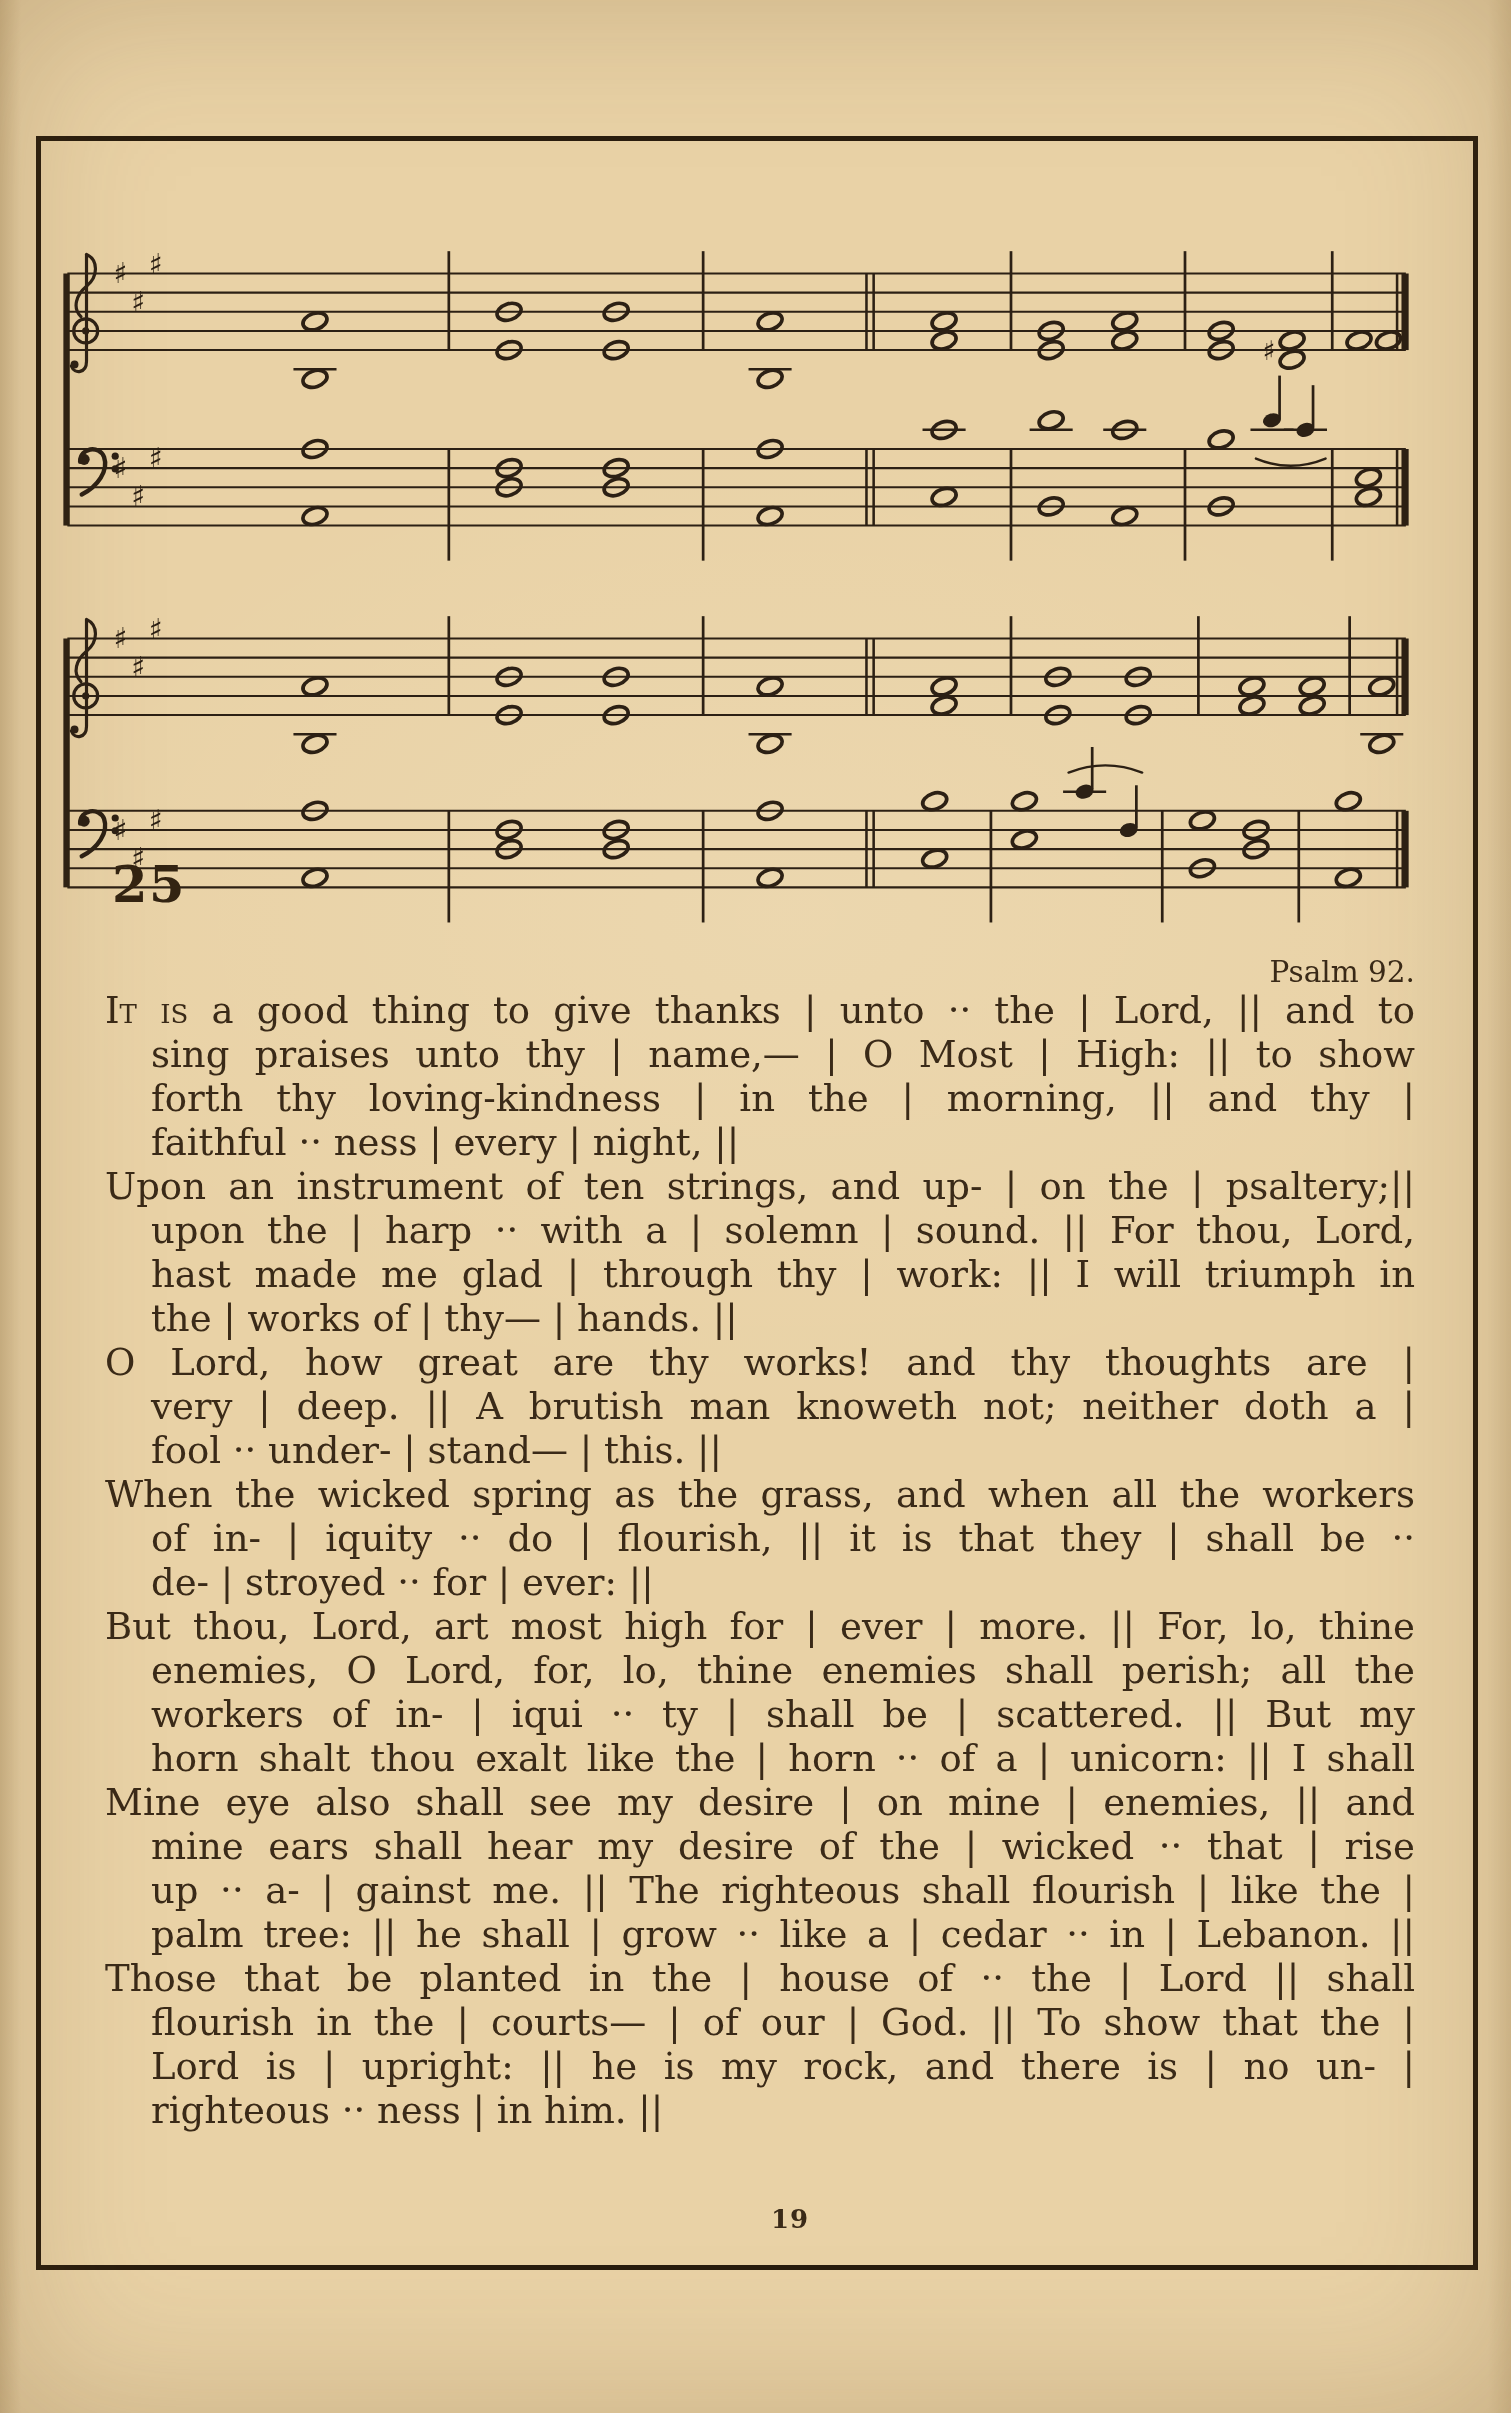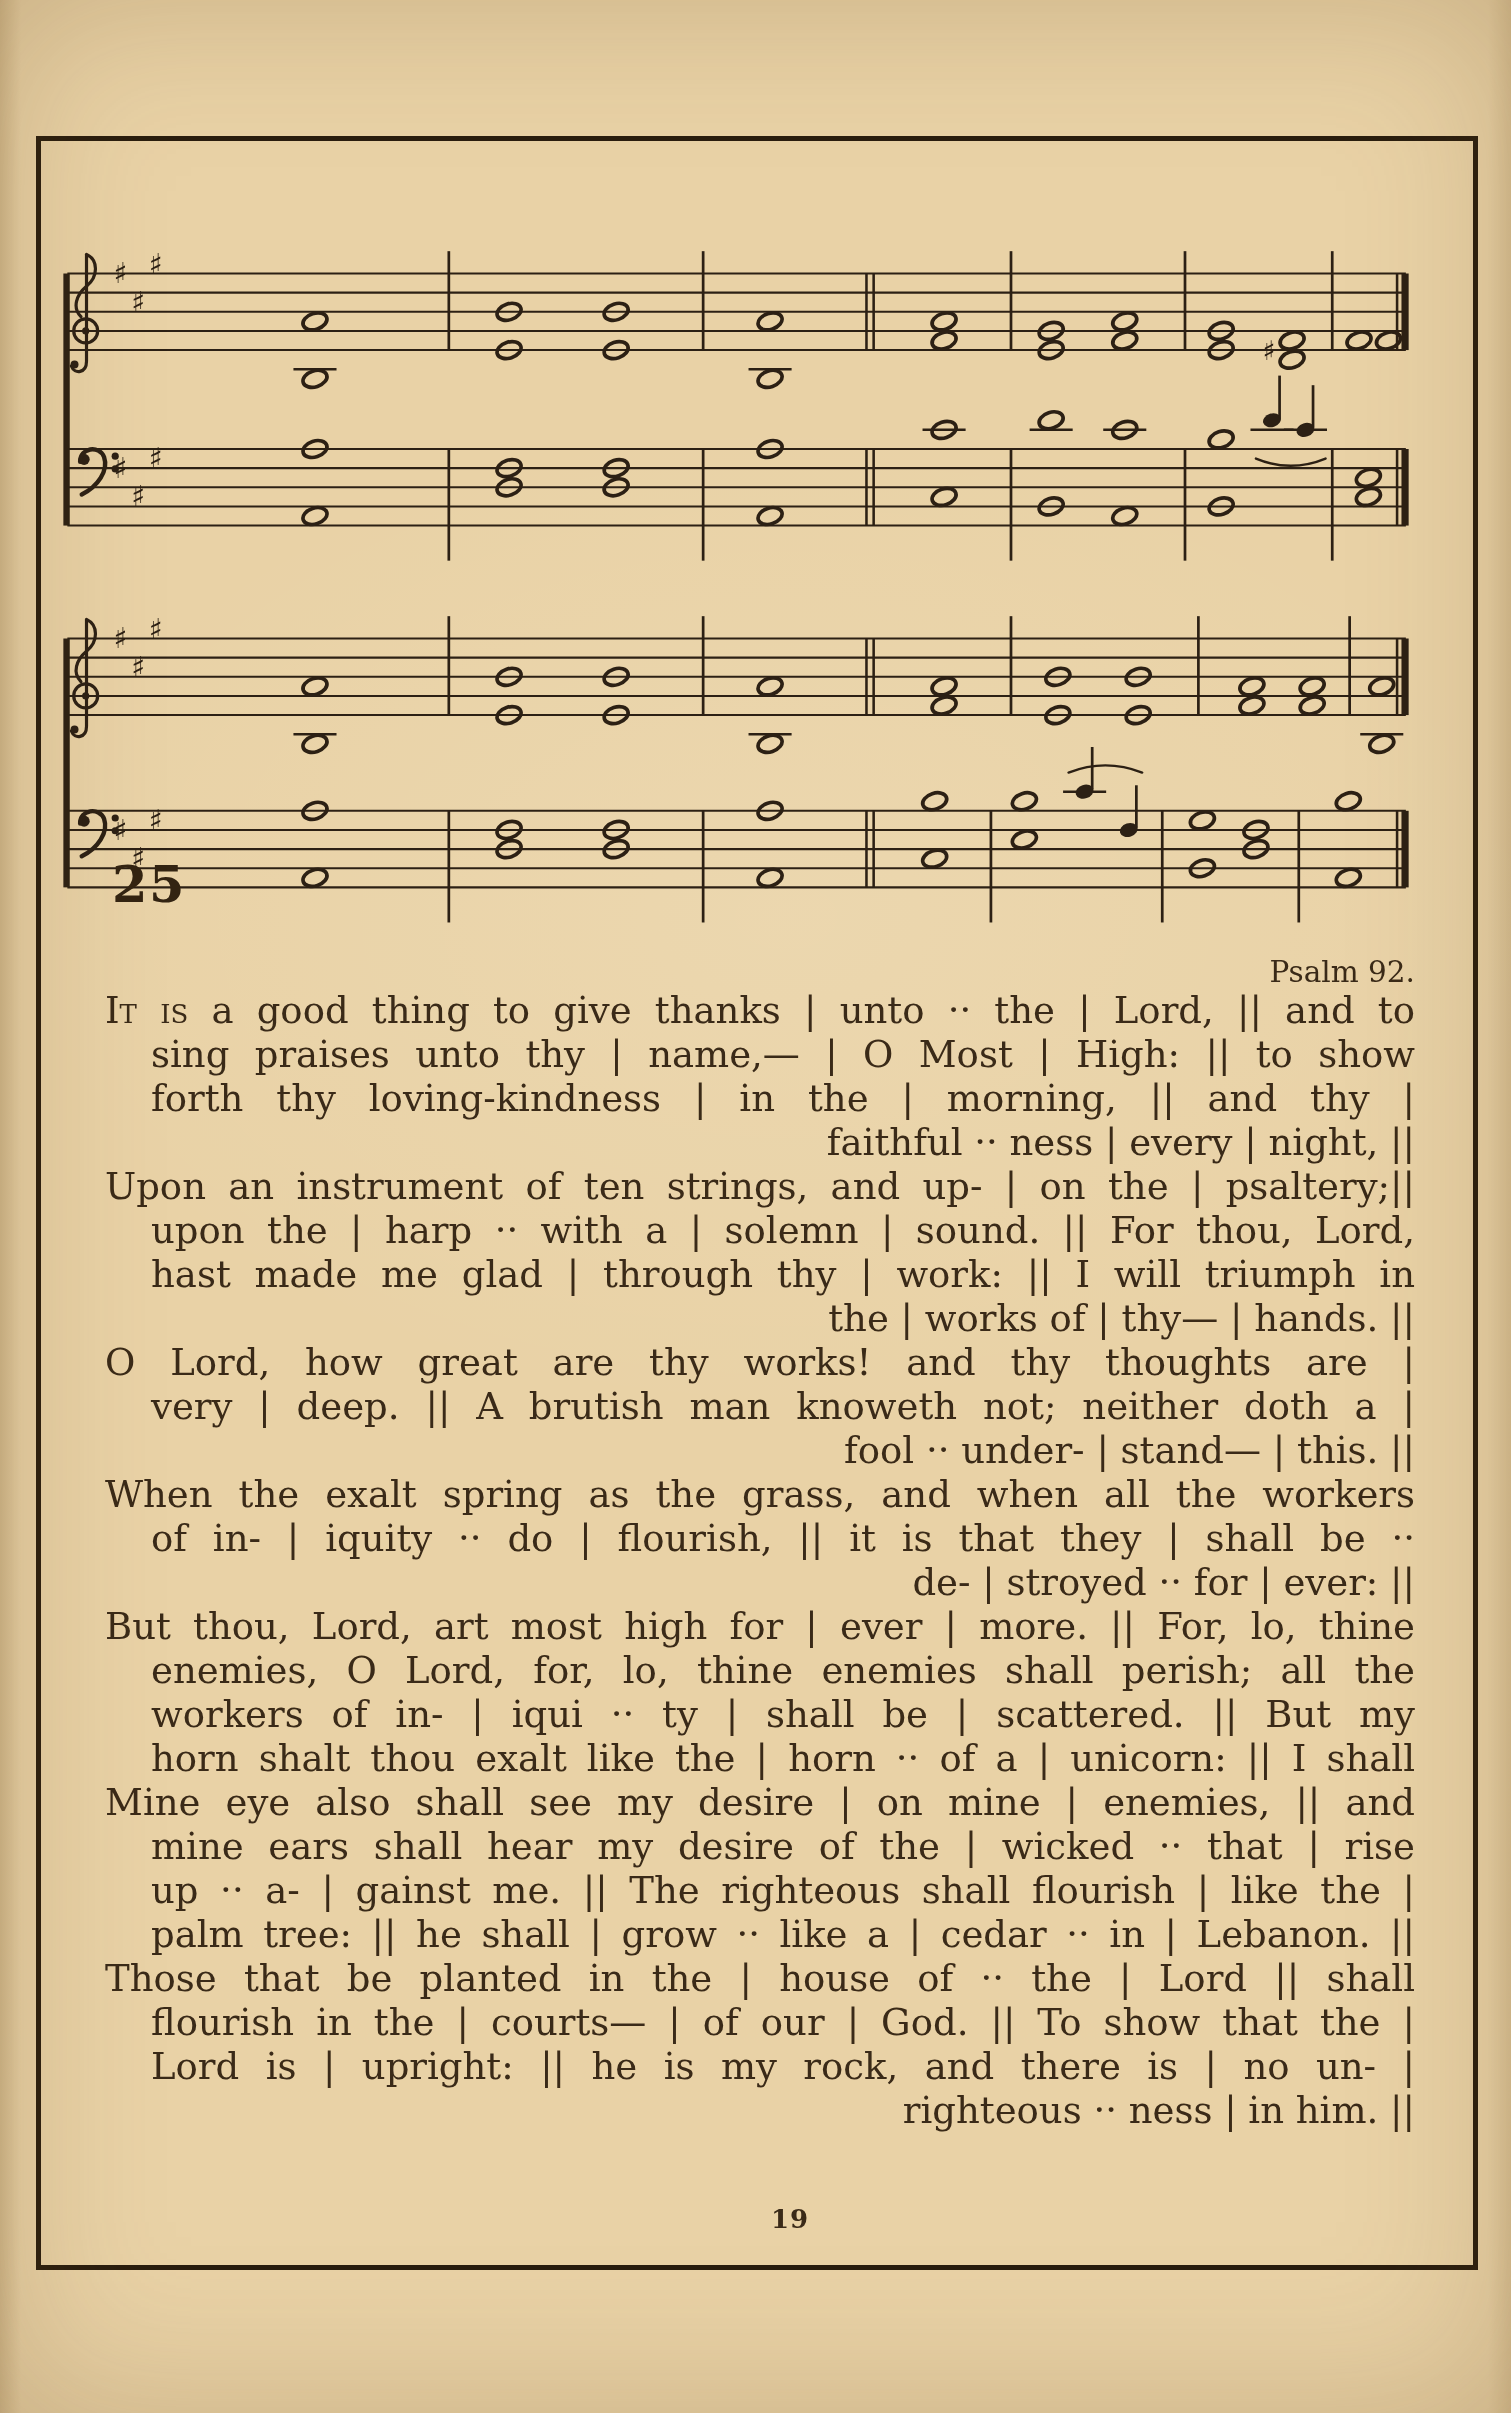--- a/index.html
+++ b/index.html
@@ -30,21 +30,21 @@
   .psalm-ref{
     position:absolute;right:97px;top:955px;
     font-size:29.5px;color:#3a2a18;
   }
   .psalm-text{
     position:absolute;left:105px;top:989px;width:1310px;
     font-size:37px;line-height:44px;color:#3a2a18;
   }
   .para{margin:0;}
   .line{min-height:44px;}
-  .line.cont{padding-left:46px;text-align:right;}
+  .line.cont{padding-left:46px;}
   .line.j{text-align:justify;text-align-last:justify;}
   .it{}
   .sc{font-variant:small-caps;}
   .page-number{
     position:absolute;left:36px;top:2204px;width:1508px;
     text-align:center;font-size:26px;font-weight:700;color:#3a2a18;letter-spacing:0.8px;
   }
 </style>
 </head>
 <body>
@@ -279,21 +279,21 @@
         <div class="line cont j"><span>upon the | harp ·· with a | solemn | sound. || For thou, Lord,</span></div>
         <div class="line cont j"><span>hast made me glad | through thy | work: || I will triumph in</span></div>
         <div class="line cont"><span>the | works of | thy— | hands. ||</span></div>
       </div>
       <div class="para">
         <div class="line j"><span>O Lord, how great are thy works! </span><span class="it">and</span><span> thy thoughts are |</span></div>
         <div class="line cont j"><span>very | deep. || A brutish man knoweth not; neither doth a |</span></div>
         <div class="line cont"><span>fool ·· under- | stand— | this. ||</span></div>
       </div>
       <div class="para">
-        <div class="line j"><span>When the exalt spring as the grass, and when all the workers</span></div>
+        <div class="line j"><span>When the wicked spring as the grass, and when all the workers</span></div>
         <div class="line cont j"><span>of in- | iquity ·· do | flourish, || </span><span class="it">it is</span><span> that they | shall be ··</span></div>
         <div class="line cont"><span>de- | stroyed ·· for | ever: ||</span></div>
       </div>
       <div class="para">
         <div class="line j"><span>But thou, Lord, </span><span class="it">art most</span><span> high for | ever | more. || For, lo, thine</span></div>
         <div class="line cont j"><span>enemies, O Lord, for, lo, thine enemies shall perish; all the</span></div>
         <div class="line cont j"><span>workers of in- | iqui ·· ty | shall be | scattered. || But my</span></div>
         <div class="line cont j"><span>horn shalt thou exalt like </span><span class="it">the</span><span> | </span><span class="it">horn</span><span> ·· </span><span class="it">of</span><span> a | unicorn: || I shall</span></div>
       </div>
       <div class="para">

